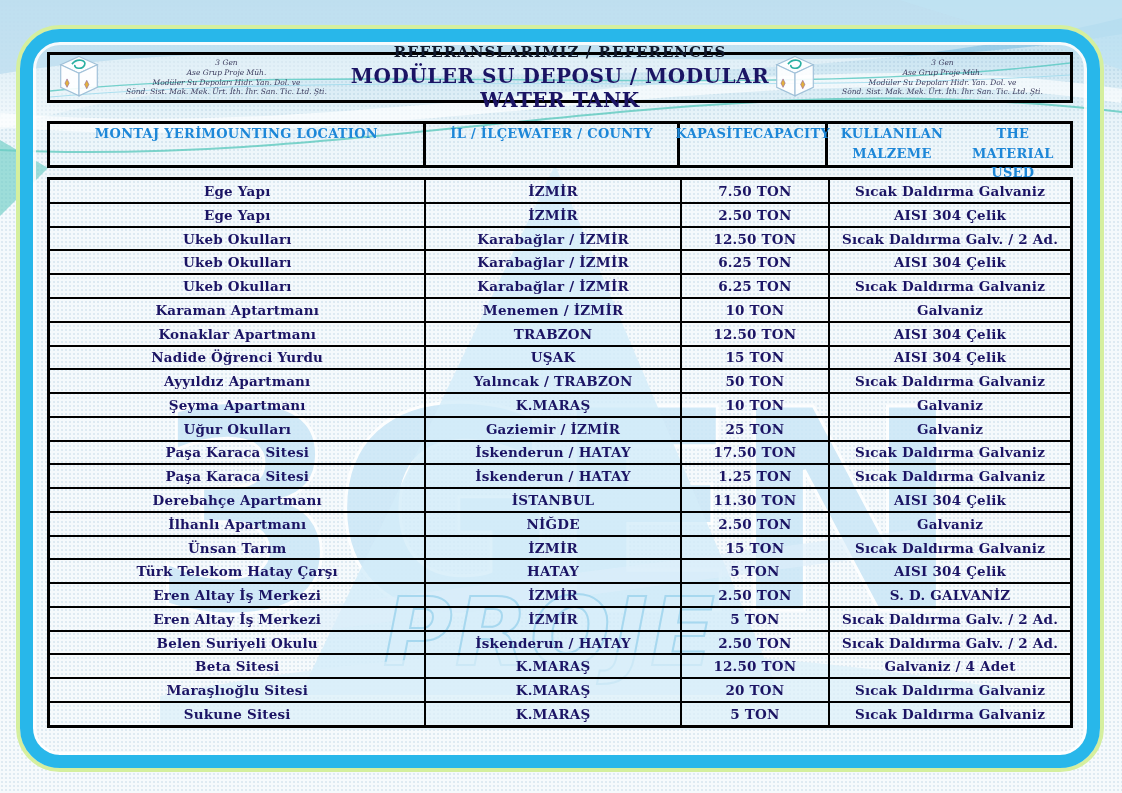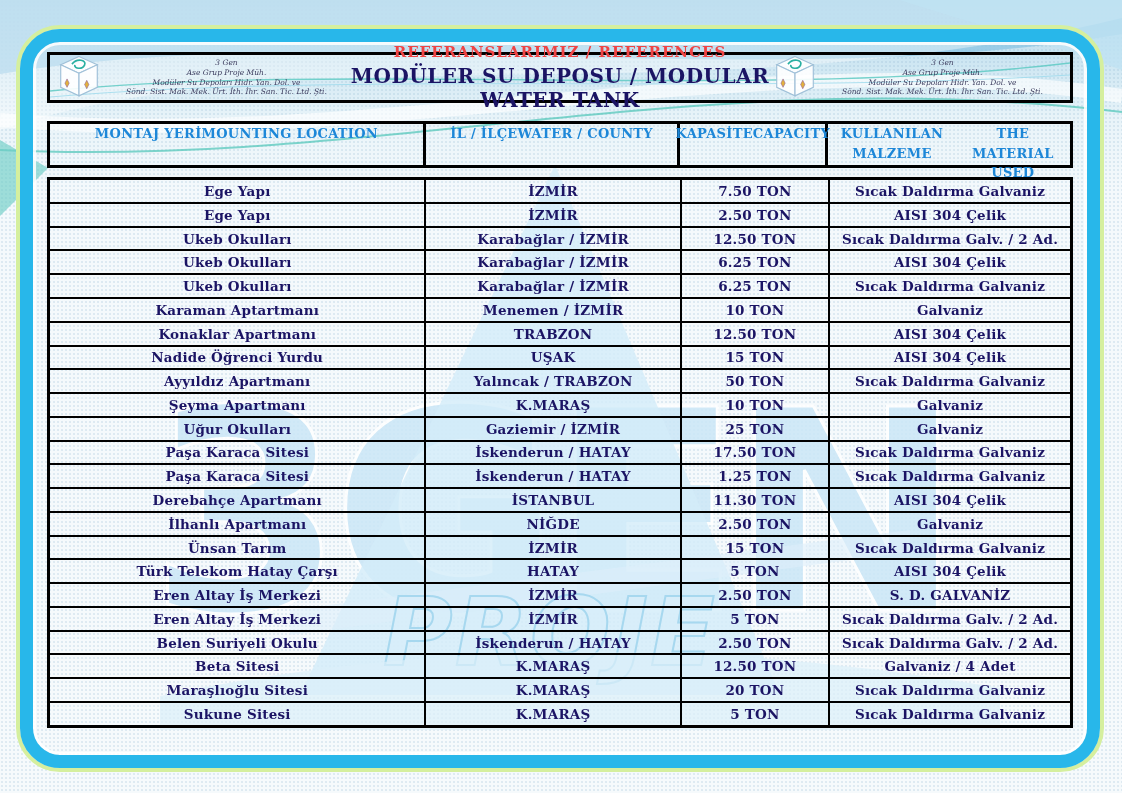--- a/index.html
+++ b/index.html
@@ -34,21 +34,21 @@
     display: flex; align-items: center; padding: 16px 6px;
   }
   .hdr-curves { position: absolute; left: 0; top: 0; pointer-events: none; }
   .logo { width: 292px; display: flex; align-items: center; gap: 3px; position: relative; }
   .logo-text {
     flex: 1; text-align: center; font-style: italic; font-size: 7.5px;
     line-height: 1.3; color: #3c3c5e; white-space: nowrap;
   }
   .titles { flex: 1; text-align: center; position: relative; }
   .title-top {
-    color: #ef4444; font-weight: bold; font-size: 15px; letter-spacing: 1px;
+    color: #0f172a; font-weight: bold; font-size: 15px; letter-spacing: 1px;
   }
   .title-bottom {
     color: #1b1464; font-weight: bold; font-size: 20px; letter-spacing: .5px; margin-top: 3px;
   }
 
   
   .colheader {
     position: absolute; left: 47px; top: 121px; width: 1026px; height: 47px;
     border: 3px solid #000; z-index: 2; display: flex;
     color: #1d87d8; font-weight: bold; font-size: 13px; text-align: center;

